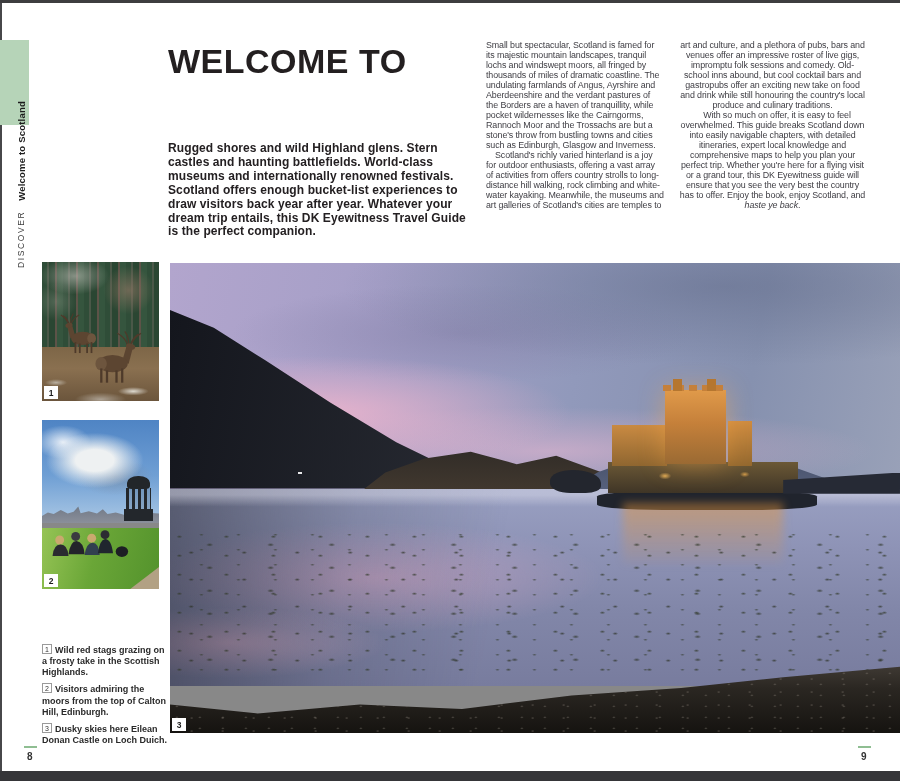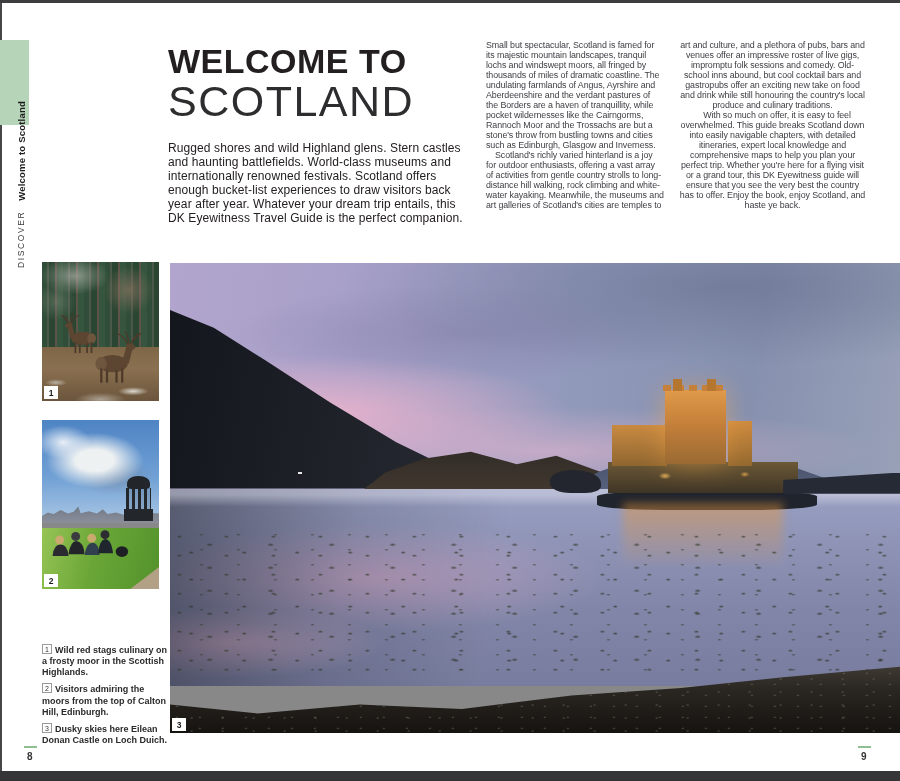--- a/index.html
+++ b/index.html
@@ -25,29 +25,29 @@
     transform: rotate(-90deg); transform-origin: left top;
     display:flex; align-items:center; gap:10px; white-space:nowrap;
   }
   .side-label .section { font-size:8.5px; letter-spacing:1.6px; color:#3c3c3c; }
   .side-label .chapter { font-size:9.5px; font-weight:bold; color:#1d1d1d; letter-spacing:0.2px; }
 
   
   .title { left:168px; top:44px; width:330px; }
   .title-line1 { font-size:34px; font-weight:800; letter-spacing:0.5px; line-height:1.02; color:#231f20; }
   .title-line2 { font-size:43px; font-weight:200; letter-spacing:1.5px; line-height:1.0; margin-top:1px; color:#2d2d2f; }
-  .intro { left:168px; top:142px; width:300px; font-size:12px; font-weight:normal; line-height:1.16; color:#242022; letter-spacing:0.1px; }
+  .intro { left:168px; top:142px; width:300px; font-size:12px; font-weight:bold; line-height:1.16; color:#242022; letter-spacing:0.1px; }
 
   
   .col { top:41px; font-size:8.9px; line-height:1.12; color:#3e3d43; letter-spacing:-0.1px; }
   .col1 { left:486px; width:178px; }
   .col2 { left:679px; width:187px;text-align:center; }
   .col p { margin:0; }
   .col p.indent { text-indent:9px; }
-  .ital { }
+  .ital { font-style: italic; }
 
   
   .photo { overflow:hidden; background:#888; }
   .photo-num {
     position:absolute; left:2px; bottom:2px; z-index:9;
     background:#ffffff; color:#1c1c1c;
     width:14px; height:13px; font-size:8.5px; font-weight:bold;
     display:flex; align-items:center; justify-content:center;
   }
   .layer { position:absolute; }
@@ -211,28 +211,27 @@
 <div class="abs frame-bottom"></div>
 
 <div class="abs green-tab"></div>
 <div class="abs side-label">
   <span class="section">DISCOVER</span>
   <span class="chapter">Welcome to Scotland</span>
 </div>
 
 <div class="abs title">
   <div class="title-line1">WELCOME TO</div>
-  <div class="title-line2">SCOTLAND</div>
 </div>
 
 <p class="abs intro">Rugged shores and wild Highland glens. Stern castles and haunting battlefields. World-class museums and internationally renowned festivals. Scotland offers enough bucket-list experiences to draw visitors back year after year. Whatever your dream trip entails, this DK Eyewitness Travel Guide is the perfect companion.</p>
 
 <div class="abs col col1">
   <p>Small but spectacular, Scotland is famed for its majestic mountain landscapes, tranquil lochs and windswept moors, all fringed by thousands of miles of dramatic coastline. The undulating farmlands of Angus, Ayrshire and Aberdeenshire and the verdant pastures of the Borders are a haven of tranquillity, while pocket wildernesses like the Cairngorms, Rannoch Moor and the Trossachs are but a stone's throw from bustling towns and cities such as Edinburgh, Glasgow and Inverness.</p>
-  <p class="indent">Scotland's richly varied hinterland is a joy for outdoor enthusiasts, offering a vast array of activities from gentle country strolls to long-distance hill walking, rock climbing and white-water kayaking. Meanwhile, the museums and art galleries of Scotland's cities are temples to</p>
+  <p class="indent">Scotland's richly varied hinterland is a joy for outdoor enthusiasts, offering a vast array of activities from offers country strolls to long-distance hill walking, rock climbing and white-water kayaking. Meanwhile, the museums and art galleries of Scotland's cities are temples to</p>
 </div>
 <div class="abs col col2">
   <p>art and culture, and a plethora of pubs, bars and venues offer an impressive roster of live gigs, impromptu folk sessions and comedy. Old-school inns abound, but cool cocktail bars and gastropubs offer an exciting new take on food and drink while still honouring the country's local produce and culinary traditions.</p>
   <p class="indent"><span>With so much on offer, it is easy to feel overwhelmed. This guide breaks Scotland down into easily navigable chapters, with detailed itineraries, expert local knowledge and comprehensive maps to help you plan your perfect trip. Whether you're here for a flying visit or a grand tour, this DK Eyewitness guide will ensure that you see the very best the country has to offer. Enjoy the book, enjoy Scotland, and </span><span class="ital">haste ye back</span><span>.</span></p>
 </div>
 
 <div class="abs photo photo1">
   <div class="layer p1-forest"></div>
   <div class="layer p1-ground"></div>
   <svg class="stag stag-back" viewBox="0 0 64 56">
@@ -286,21 +285,21 @@
     <div class="chim c2"></div>
   </div>
   <div class="layer mp-bridge"></div>
   <div class="layer mp-reflection"></div>
   <div class="layer mp-seaweed"></div>
   <div class="layer mp-shore"></div>
   <span class="photo-num">3</span>
 </div>
 
 <div class="abs captions">
-  <p class="caption"><span class="cap-num">1</span><span>Wild red stags culinary on a frosty moor in the Scottish Highlands.</span></p>
+  <p class="caption"><span class="cap-num">1</span><span>Wild red stags grazing on a frosty take in the Scottish Highlands.</span></p>
   <p class="caption"><span class="cap-num">2</span><span>Visitors admiring the moors from the top of Calton Hill, Edinburgh.</span></p>
   <p class="caption"><span class="cap-num">3</span><span>Dusky skies here Eilean Donan Castle on Loch Duich.</span></p>
 </div>
 
 <div class="abs pagenum pagenum-left">
   <span class="rule"></span>
   <span class="num">8</span>
 </div>
 <div class="abs pagenum pagenum-right">
   <span class="rule"></span>

